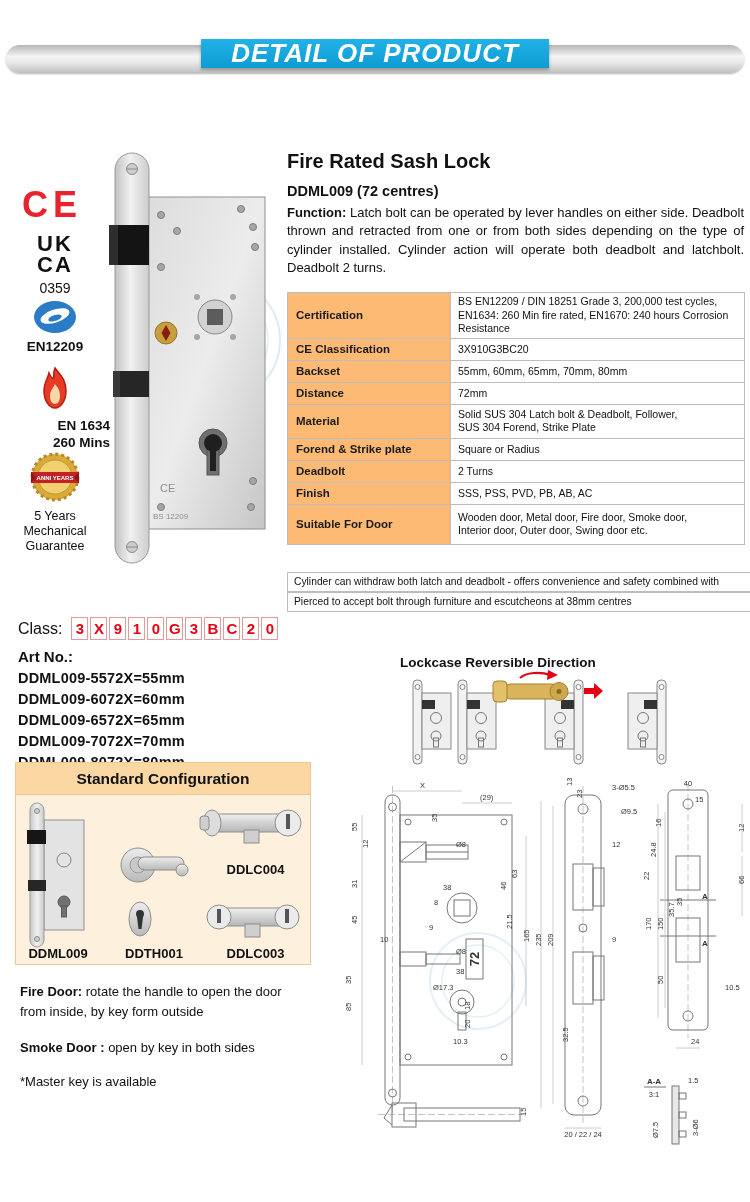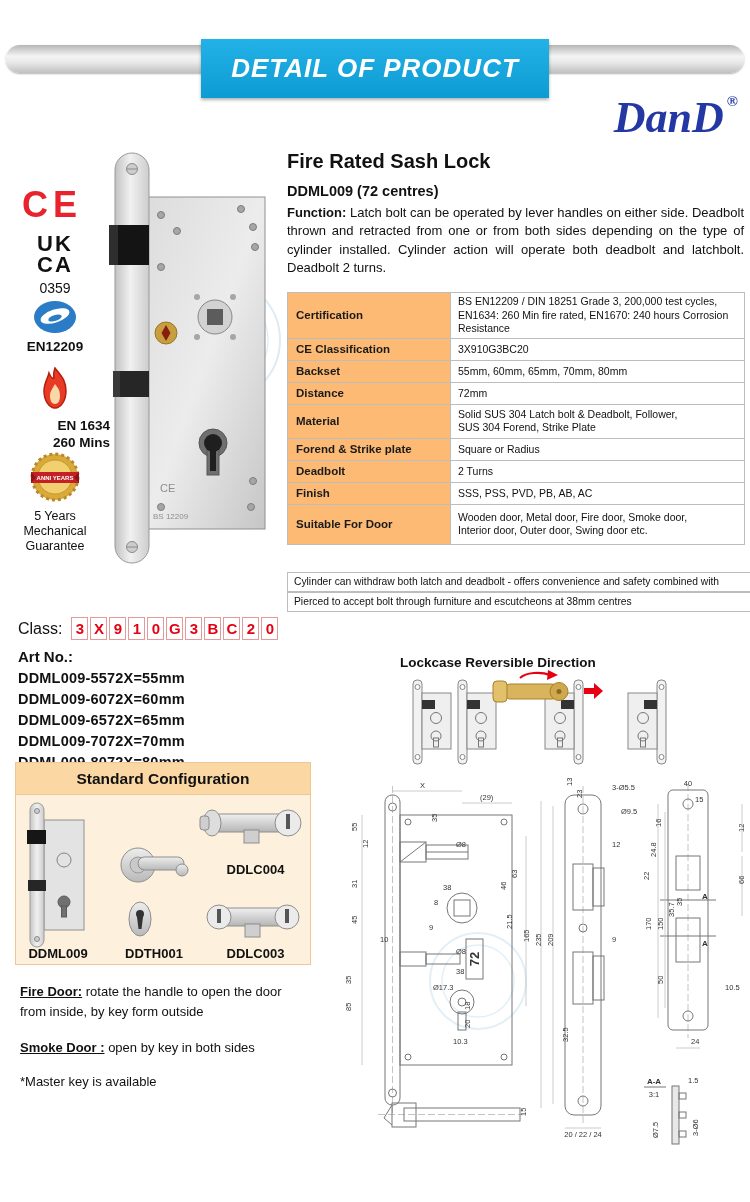--- a/index.html
+++ b/index.html
@@ -4,21 +4,21 @@
 <style>
   html,body{margin:0;padding:0;background:#fff;}
   .page{position:relative;width:750px;height:1202px;background:#fff;overflow:hidden;
         font-family:"Liberation Sans",sans-serif;color:#111;}
   .abs{position:absolute;}
 
   
   .tube{left:6px;top:45px;width:738px;height:28px;border-radius:14px;
         background:linear-gradient(180deg,#b6b6b6,#f4f4f4 40%,#e9e9e9 62%,#c0c0c0);
         box-shadow:0 1px 2px rgba(0,0,0,.3);}
-  .banner{left:201px;top:39px;width:348px;height:59px;display:flex;align-items:center;justify-content:center;
+  .banner{left:201px;top:39px;width:348px;height:29px;display:flex;align-items:center;justify-content:center;
         background:linear-gradient(180deg,#23b2e7,#0d9bd3);box-shadow:0 2px 3px rgba(0,0,0,.3);}
   .banner span{color:#fff;font-weight:bold;font-style:italic;font-size:26px;letter-spacing:1px;}
   .brand{right:12px;top:94px;color:#2438a3;font-family:"Liberation Serif",serif;
         font-style:italic;font-weight:bold;font-size:44px;line-height:1;}
   .brand sup{font-size:15px;font-style:normal;vertical-align:26px;margin-left:3px;}
 
   
   .ce{left:22px;top:184px;color:#e8232d;font-weight:bold;font-size:36px;letter-spacing:5px;}
   .ukca{left:0;top:234px;width:110px;text-align:center;font-weight:bold;font-size:22px;line-height:.95;letter-spacing:2px;}
   .ukca-num{left:0;top:280px;width:110px;text-align:center;font-size:14px;}
@@ -54,41 +54,40 @@
   .rev-title{left:400px;top:655px;width:300px;font-weight:bold;font-size:13.5px;}
 
   
   .cfg{left:15px;top:762px;width:296px;height:203px;border:1px solid #eec894;background:#fdf1dd;box-sizing:border-box;}
   .cfg-head{left:15px;top:762px;width:296px;height:33px;background:#fbd7a4;border:1px solid #eec894;box-sizing:border-box;
         display:flex;align-items:center;justify-content:center;font-weight:bold;font-size:15.5px;}
   .cfg-lbl{font-weight:bold;font-size:13px;text-align:center;}
 
   
   .dnote{left:20px;width:284px;font-size:13px;line-height:1.5;}
-  .dnote b{font-weight:bold;text-decoration:underline;}
+  .dnote b{font-weight:bold;}
 
   
   svg text{font-family:"Liberation Sans",sans-serif;}
   .tech text{font-size:7.5px;fill:#333;}
   .tech text.b8{font-size:8px;font-weight:bold;}
   .tech text.big72{font-size:13px;font-weight:bold;}
   .st{stroke:#777;fill:none;stroke-width:1;}
   .cl{stroke:#b5b5b5;stroke-dasharray:7 3;stroke-width:.8;fill:none;}
   .dl{stroke:#bfbfbf;stroke-width:.8;}
 </style>
 </head>
 <body>
 
 <div class="page">
 
   <div class="abs tube"></div>
   <div class="abs banner">
     <span>DETAIL OF PRODUCT</span>
   </div>
-  <div class="abs brand"><span>DanD</span><sup>®</sup></div>
 
   <div class="abs ce">CE</div>
   <div class="abs ukca">
     <div>UK</div>
     <div>CA</div>
   </div>
   <div class="abs ukca-num">0359</div>
 
   <svg class="abs" style="left:32px;top:299px" width="46" height="36" viewBox="0 0 46 36">
     <ellipse cx="23" cy="18" rx="21" ry="16" fill="#2a7cc7"></ellipse>

